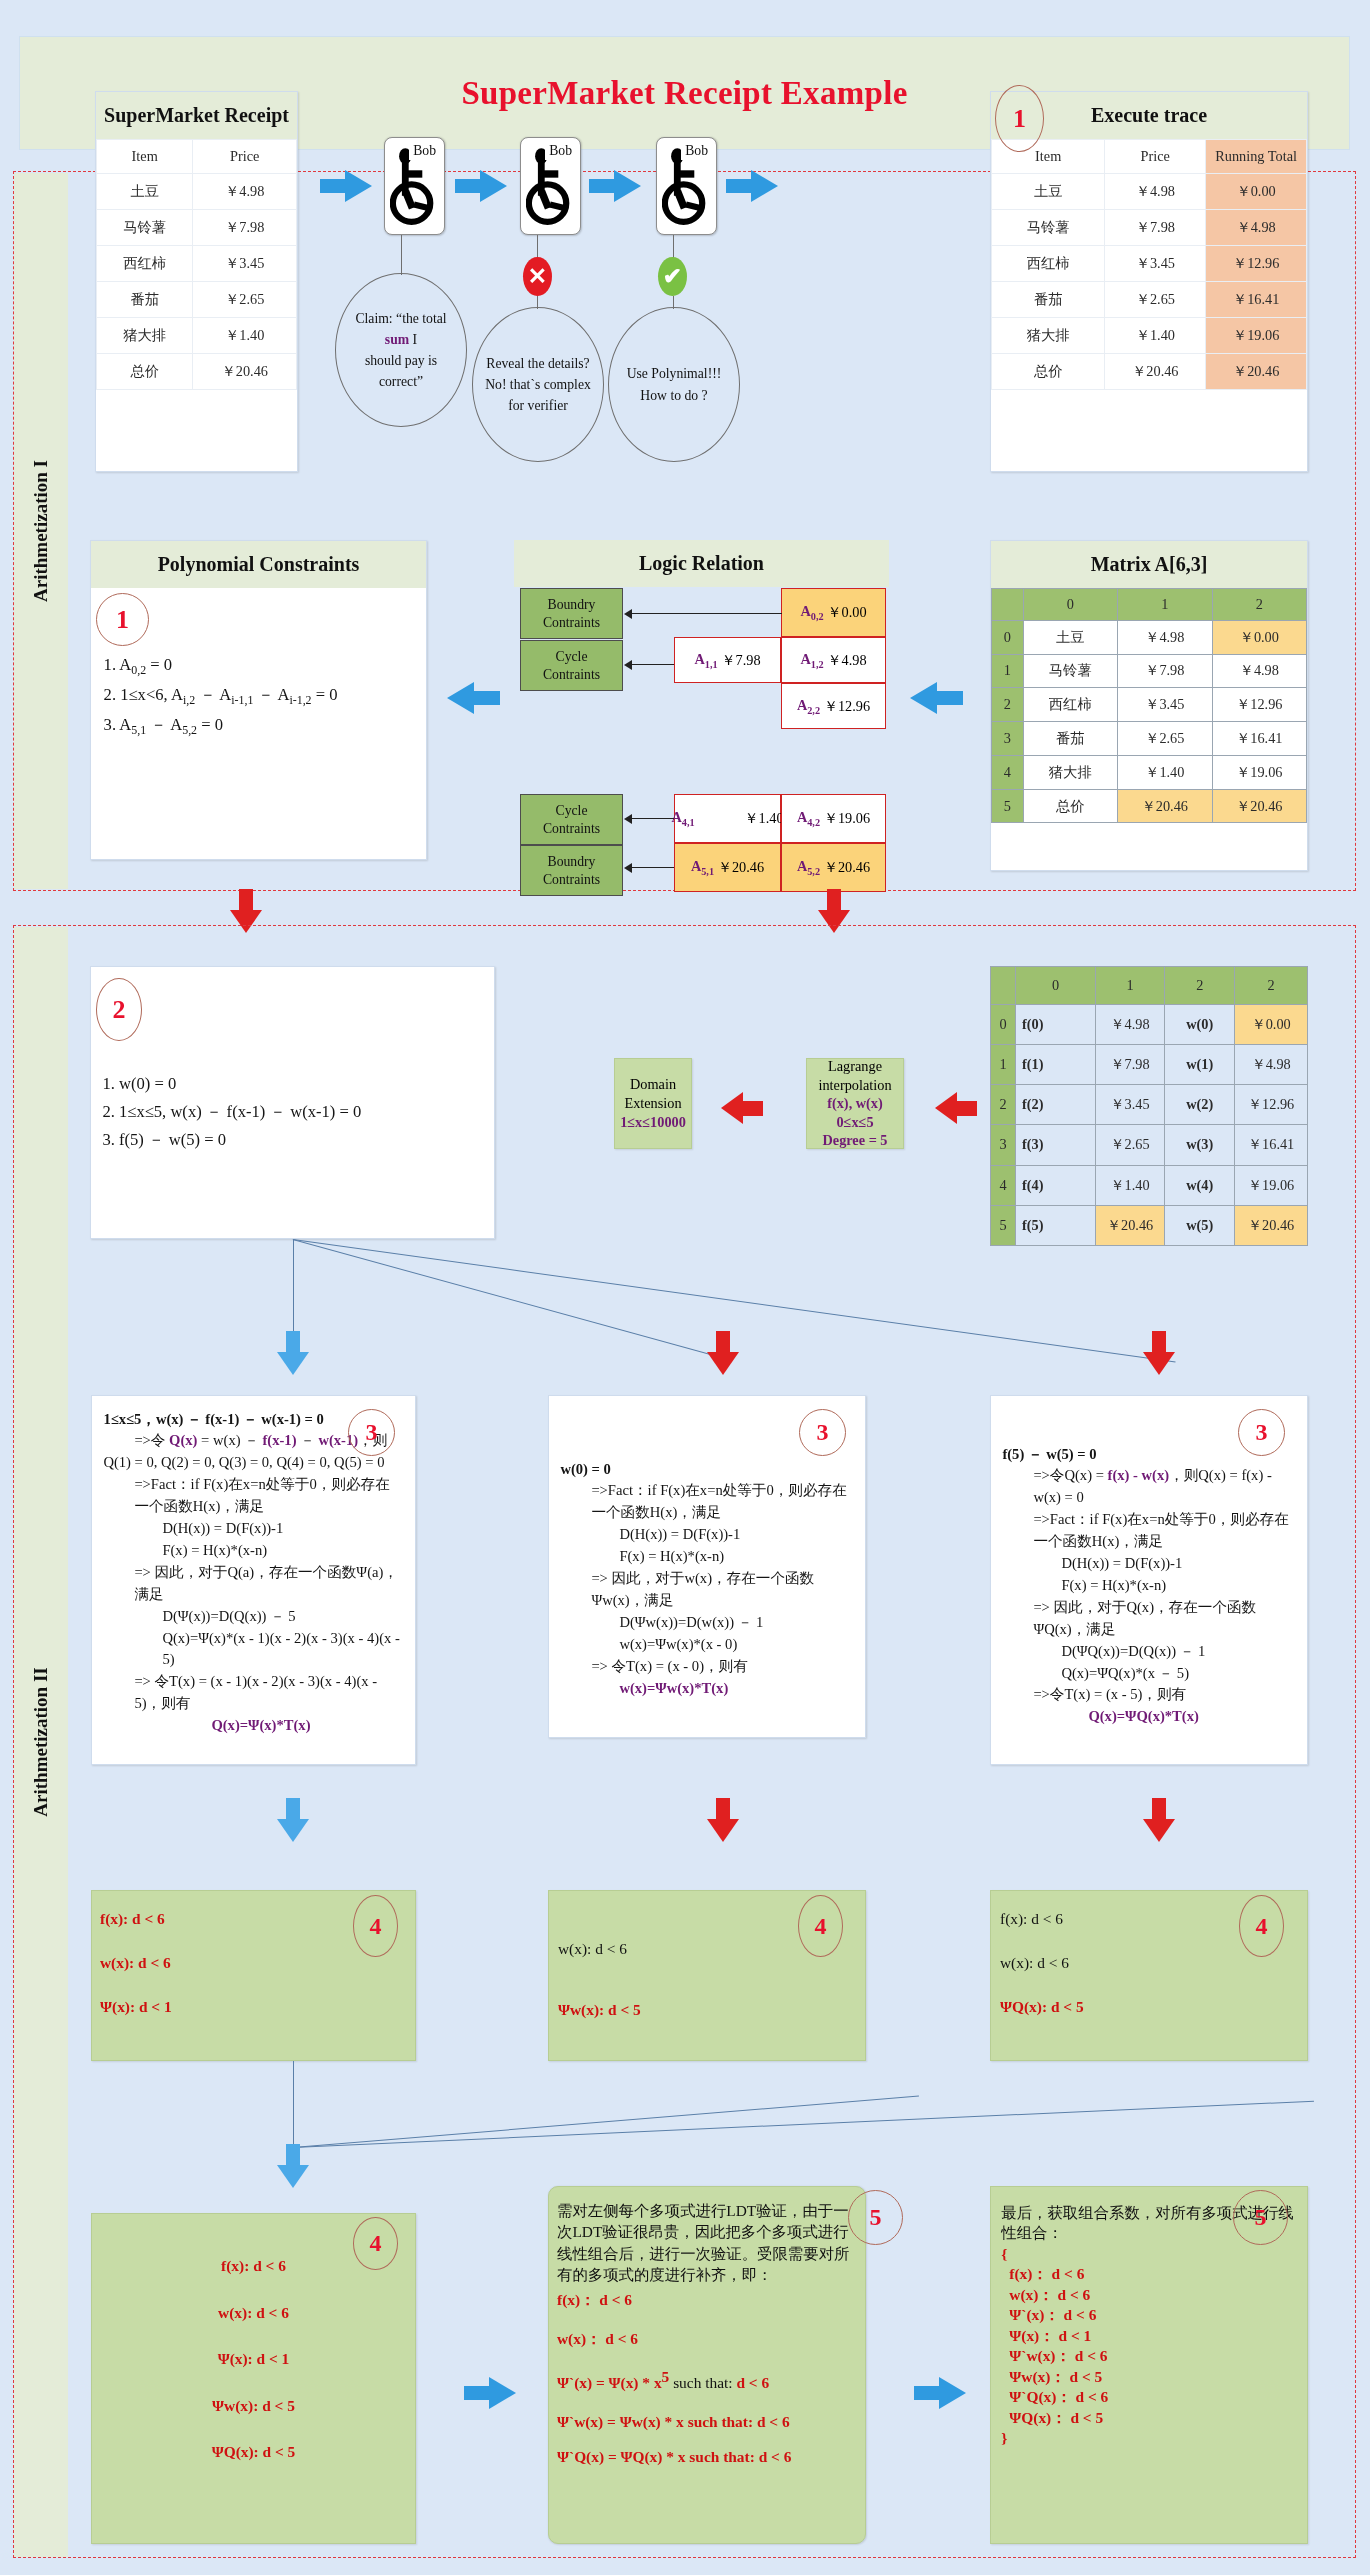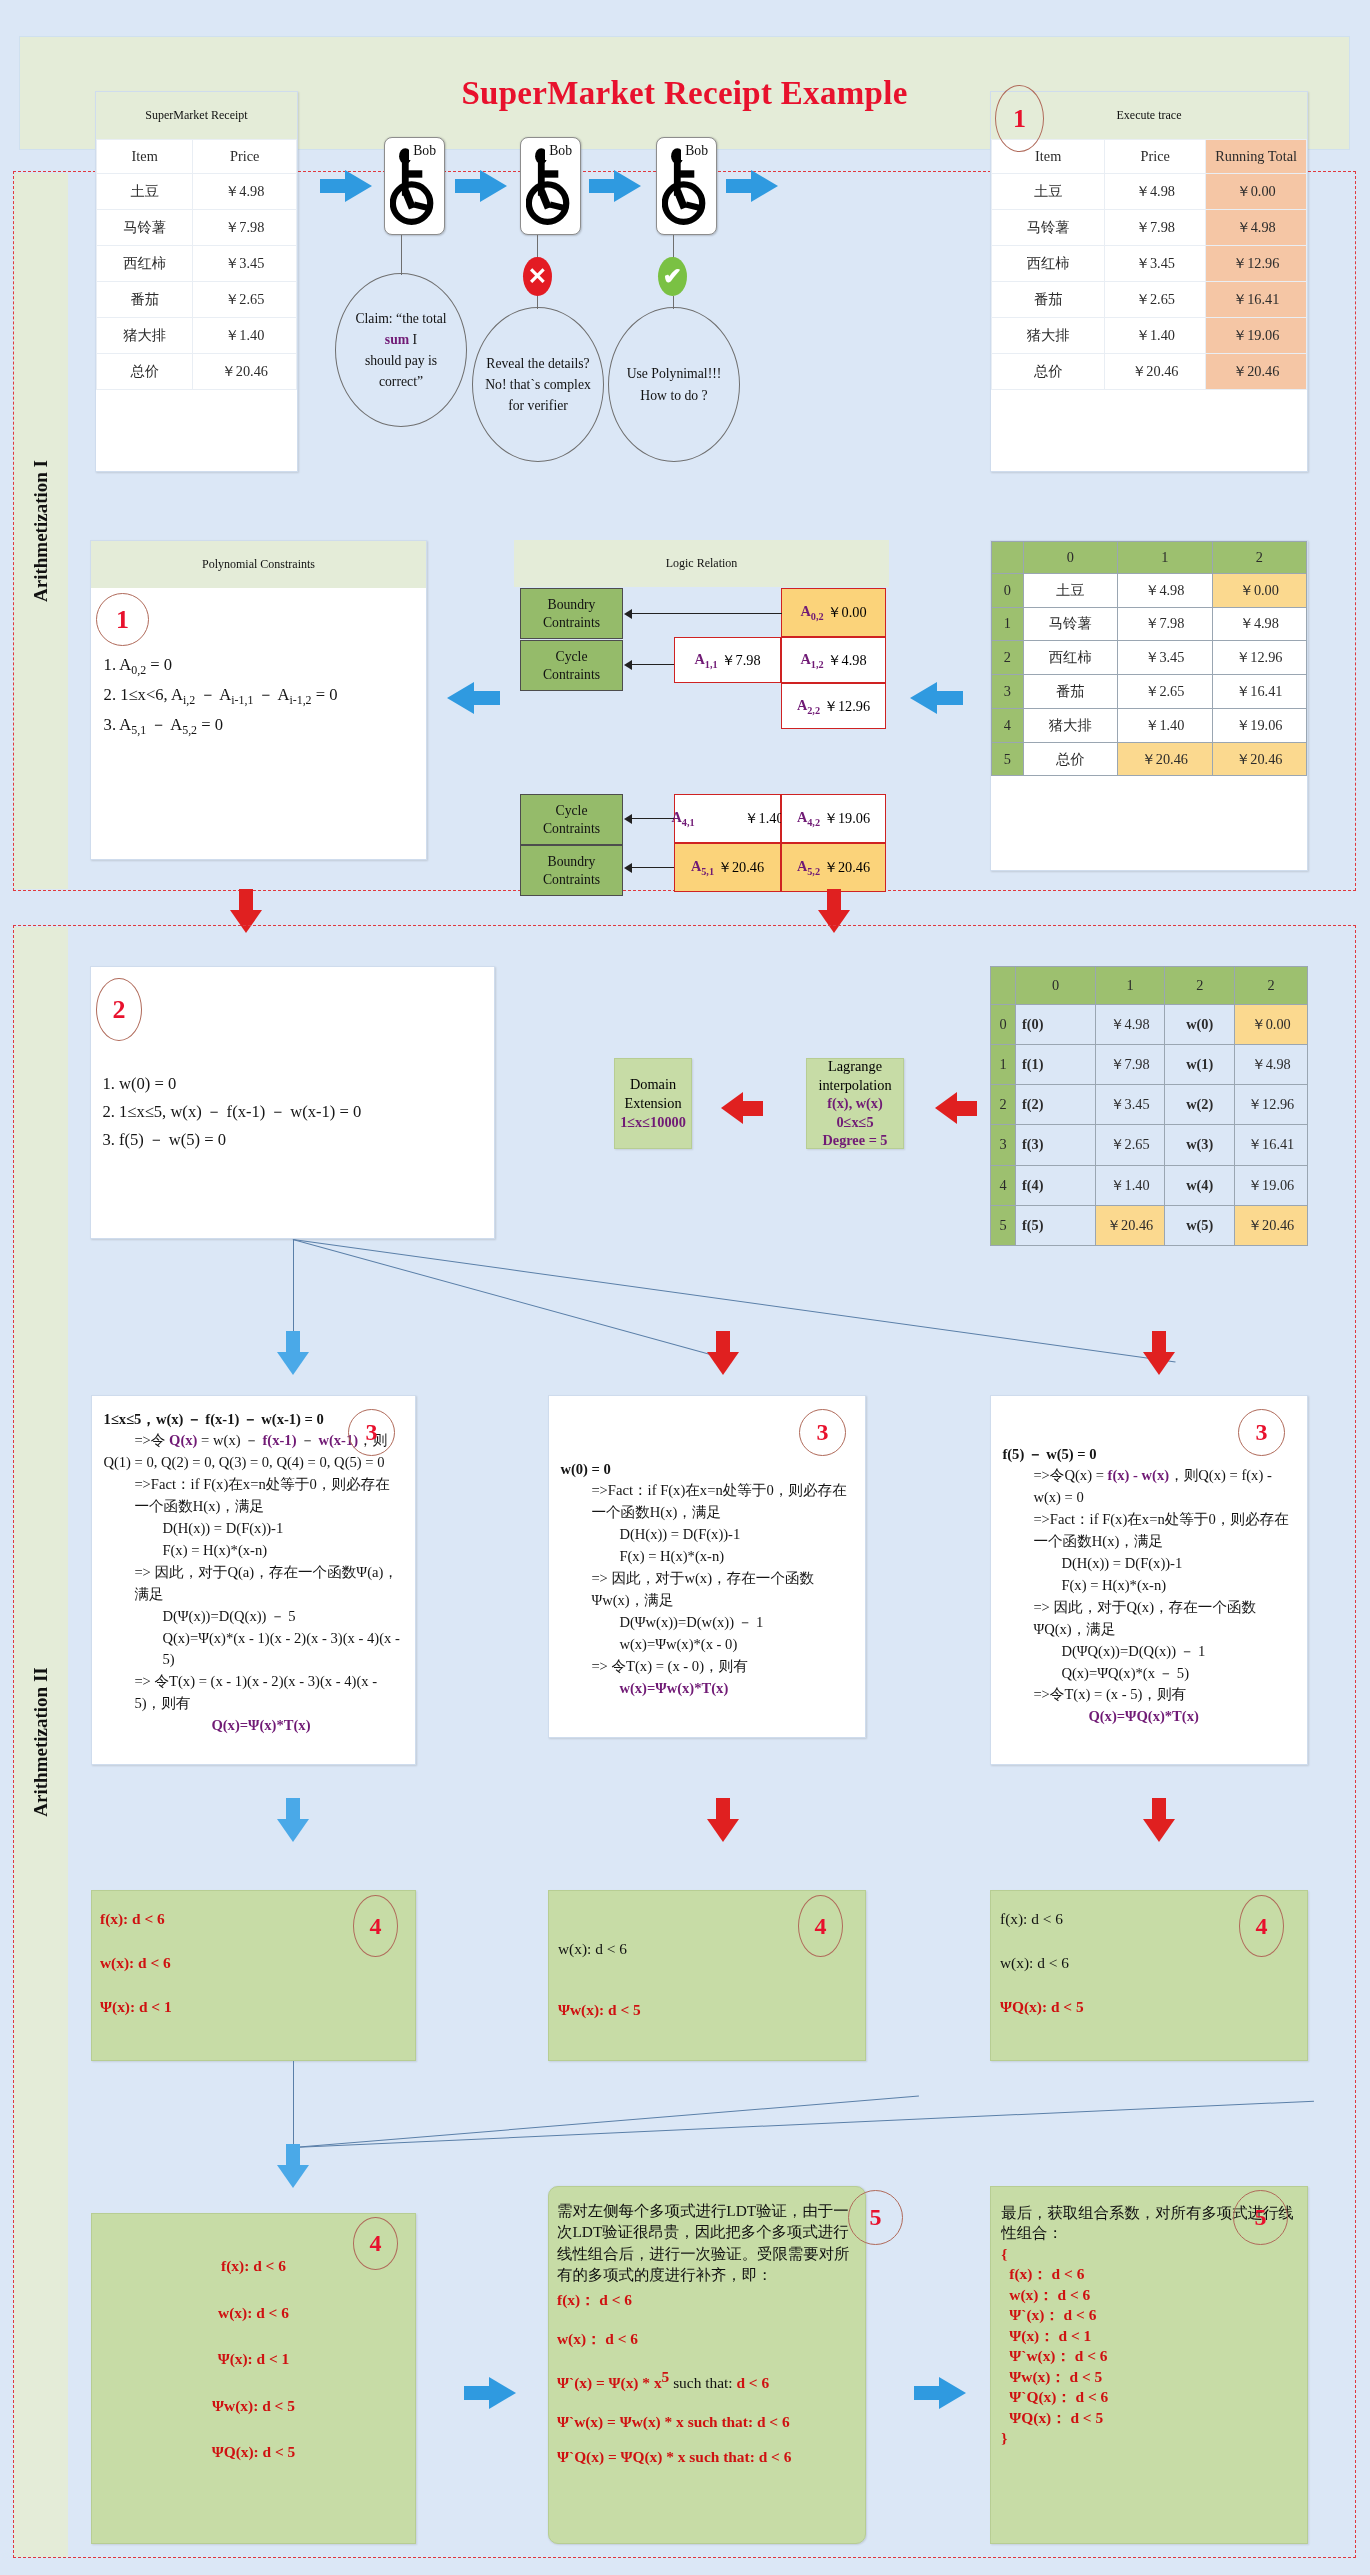--- a/index.html
+++ b/index.html
@@ -33,21 +33,21 @@
   .side-label{
     position:absolute;left:50%;top:50%;
     transform:translate(-50%,-50%) rotate(-90deg);
     white-space:nowrap;font-weight:bold;font-size:19px;color:#111;
   }
 
   
   .card{background:#ffffff;border:0.6px solid #cfdced;box-shadow:0.6px 0.6px 1.7px rgba(0,0,0,.12);}
   .card-head{
     background:#e4ecd8;height:47px;display:flex;align-items:center;justify-content:center;
-    font-weight:normal;font-size:12px;color:#111;
+    font-weight:bold;font-size:20px;color:#111;
   }
   table.t{border-collapse:collapse;width:100%;font-size:14.3px;}
   table.t td{border:0.6px solid #e9eef4;text-align:center;padding:8px 2.3px;color:#2b2b2b;}
 
   
   .badge{
     border:1.1px solid #b06a5a;border-radius:50%;
     color:#e8112d;font-weight:bold;
     display:flex;align-items:center;justify-content:center;
     background:transparent;
@@ -387,20 +387,21 @@
 <div class="abs ar" style="left:447px;top:682px;width:53px;height:32px;">
   <div class="shaft" style="right:0;top:9px;width:30px;height:13.7px;"></div>
   <div class="head" style="left:0;top:0;border-top:16px solid transparent;border-bottom:16px solid transparent;border-right:27px solid #2f9ae0;"></div>
 </div>
 <div class="abs ar" style="left:910px;top:682px;width:53px;height:32px;">
   <div class="shaft" style="right:0;top:9px;width:30px;height:13.7px;"></div>
   <div class="head" style="left:0;top:0;border-top:16px solid transparent;border-bottom:16px solid transparent;border-right:27px solid #2f9ae0;"></div>
 </div>
 
 <div class="abs card" style="left:990px;top:540px;width:318px;height:331px;">
+  <div class="card-head">Matrix A[6,3]</div>
   <table class="m">
     <tbody>
         <tr>
       <td class="hdr" style="width:10%"></td>
       <td class="hdr" style="width:30%">0</td>
       <td class="hdr" style="width:30%">1</td>
       <td class="hdr" style="width:30%">2</td>
     </tr>
     <tr>
           <td class="idx">0</td>

